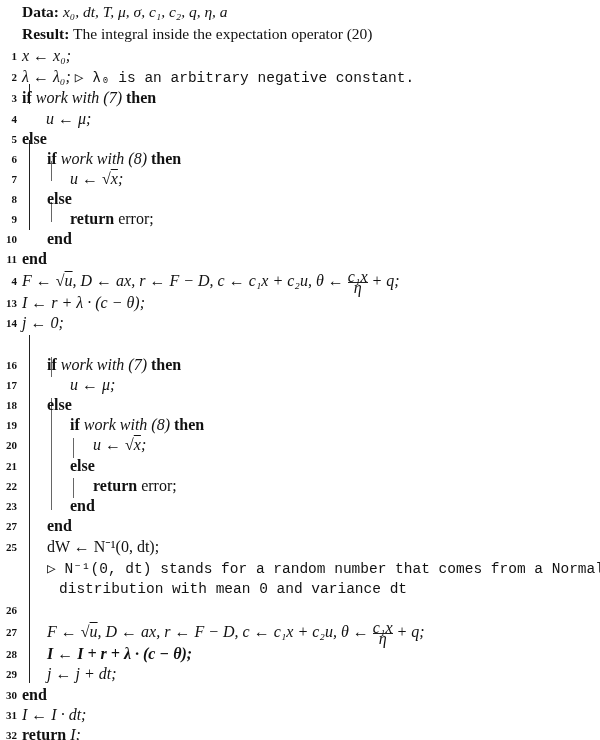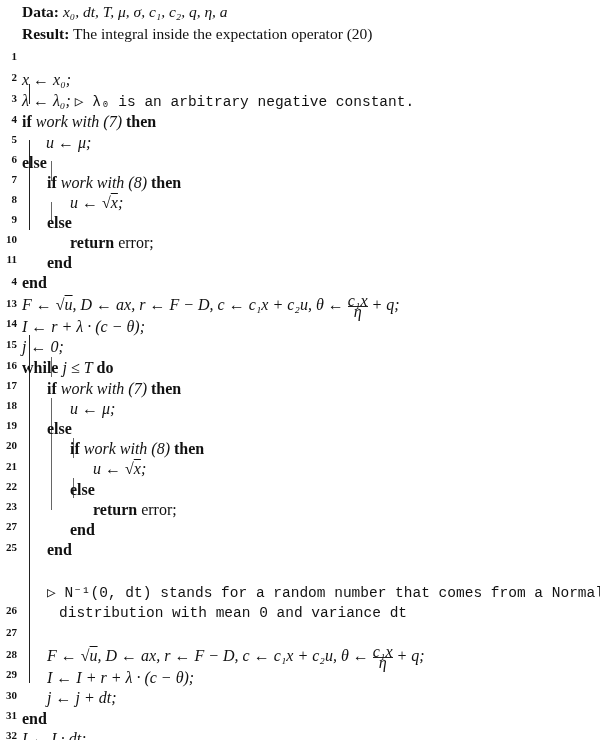--- a/index.html
+++ b/index.html
@@ -5,21 +5,21 @@
   html, body { margin: 0; padding: 0; background: #ffffff; }
   body {
     width: 600px; height: 740px; overflow: hidden; position: relative;
     font-family: "DejaVu Serif", "Liberation Serif", serif;
     color: #111; font-size: 15px;
   }
   .algo { position: absolute; left: 0; top: 0; width: 600px; height: 527px; }
   .hdr { position: absolute; left: 22px; font-size: 15.5px; white-space: nowrap; font-family: "Liberation Serif", serif; }
   .line { position: absolute; left: 0; height: 20px; width: 600px; white-space: nowrap; }
   .ln { position: absolute; left: 0; width: 17px; text-align: right; font-size: 11px; font-weight: bold; top: 4px; font-family: "Liberation Serif", serif; }
-  .txt { position: absolute; top: 0; font-family: "Liberation Serif", serif; font-size: 16px; line-height: 20px; margin-top: 24px; }
+  .txt { position: absolute; top: 0; font-family: "Liberation Serif", serif; font-size: 16px; line-height: 20px; }
   .kw { font-weight: bold; }
   .it { font-style: italic; }
   .cm { font-family: "Liberation Mono", "DejaVu Sans Mono", monospace; font-size: 14.5px; }
   .bar { position: absolute; width: 1px; background: #222; }
   .bar2 { position: absolute; width: 1.3px; background: #666; }
   .frac { display: inline-block; vertical-align: middle; text-align: center; font-size: 16px; line-height: 10px; font-style: italic; }
   .frac .num { display: block; }
   .frac .den { display: block; }
   .ov { text-decoration: overline; font-style: italic; }
 </style>
@@ -124,28 +124,20 @@
   <div class="line" style="top:293px;">
     <span class="ln">13</span>
     <span class="txt it" style="left:22px;">I ← r + λ · (c − θ);</span>
   </div>
 
   <div class="line" style="top:313px;">
     <span class="ln">14</span>
     <span class="txt it" style="left:22px;">j ← 0;</span>
   </div>
 
-  <div class="line" style="top:334px;">
-    <span class="ln">15</span>
-    <span class="txt" style="left:22px;">
-      <span class="kw">while</span>
-      <span class="it">j ≤ T</span>
-      <span class="kw">do</span>
-    </span>
-  </div>
 
   <div class="line" style="top:355px;">
     <span class="ln">16</span>
     <span class="txt" style="left:47px;">
       <span class="kw">if</span>
       <span class="it">work with (7)</span>
       <span class="kw">then</span>
     </span>
   </div>
 
@@ -191,41 +183,42 @@
     <span class="txt kw" style="left:70px;">end</span>
   </div>
 
   <div class="line" style="top:516px;">
     <span class="ln">27</span>
     <span class="txt kw" style="left:47px;">end</span>
   </div>
 
   <div class="line" style="top:537px;">
     <span class="ln">25</span>
+    <span class="txt" style="left:47px;">dW ← N⁻¹(0, dt);</span>
   </div>
 
   <div class="line" style="top:559px;">
     <span class="txt cm" style="left:47px;">▷ N⁻¹(0, dt) stands for a random number that comes from a Normal</span>
   </div>
   <div class="line" style="top:579px;">
     <span class="txt cm" style="left:59px;">distribution with mean 0 and variance dt</span>
   </div>
 
   <div class="line" style="top:600px;">
     <span class="ln">26</span>
   </div>
 
   <div class="line" style="top:622px;">
     <span class="ln">27</span>
     <span class="txt it" style="left:47px;"><span>F ← √</span><span class="ov">u</span><span>, D ← ax, r ← F − D, c ← c₁x + c₂u, θ ← </span><span class="frac"><span class="num" style="border-bottom:1px solid #222;">c₁x</span><span class="den">η</span></span><span> + q;</span></span>
   </div>
 
   <div class="line" style="top:644px;">
     <span class="ln">28</span>
-    <span class="txt it" style="left:47px;">I ← I + r + λ · (c − θ);</span>
+    <span class="txt it" style="left:47px;font-weight:bold;">I ← I + r + λ · (c − θ);</span>
   </div>
 
   <div class="line" style="top:664px;">
     <span class="ln">29</span>
     <span class="txt it" style="left:47px;">j ← j + dt;</span>
   </div>
 
   <div class="line" style="top:685px;">
     <span class="ln">30</span>
     <span class="txt kw" style="left:22px;">end</span>

